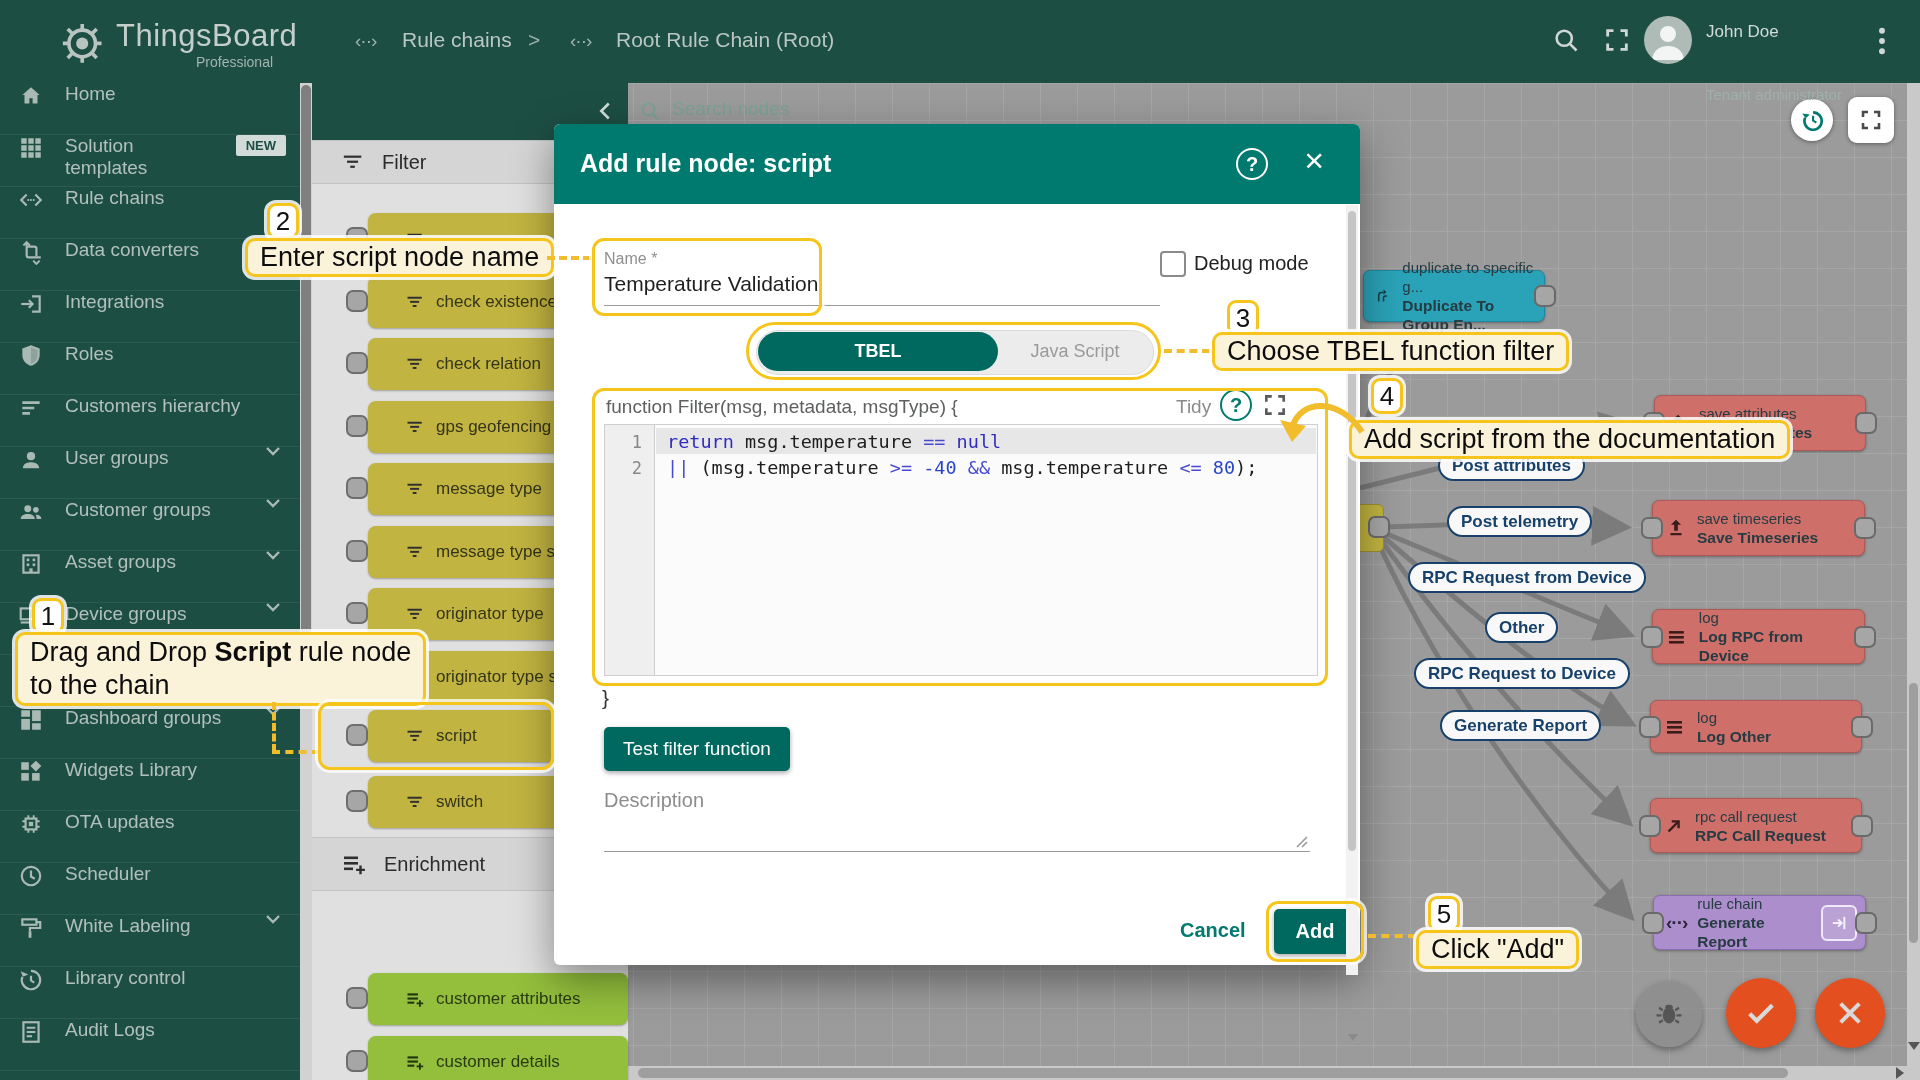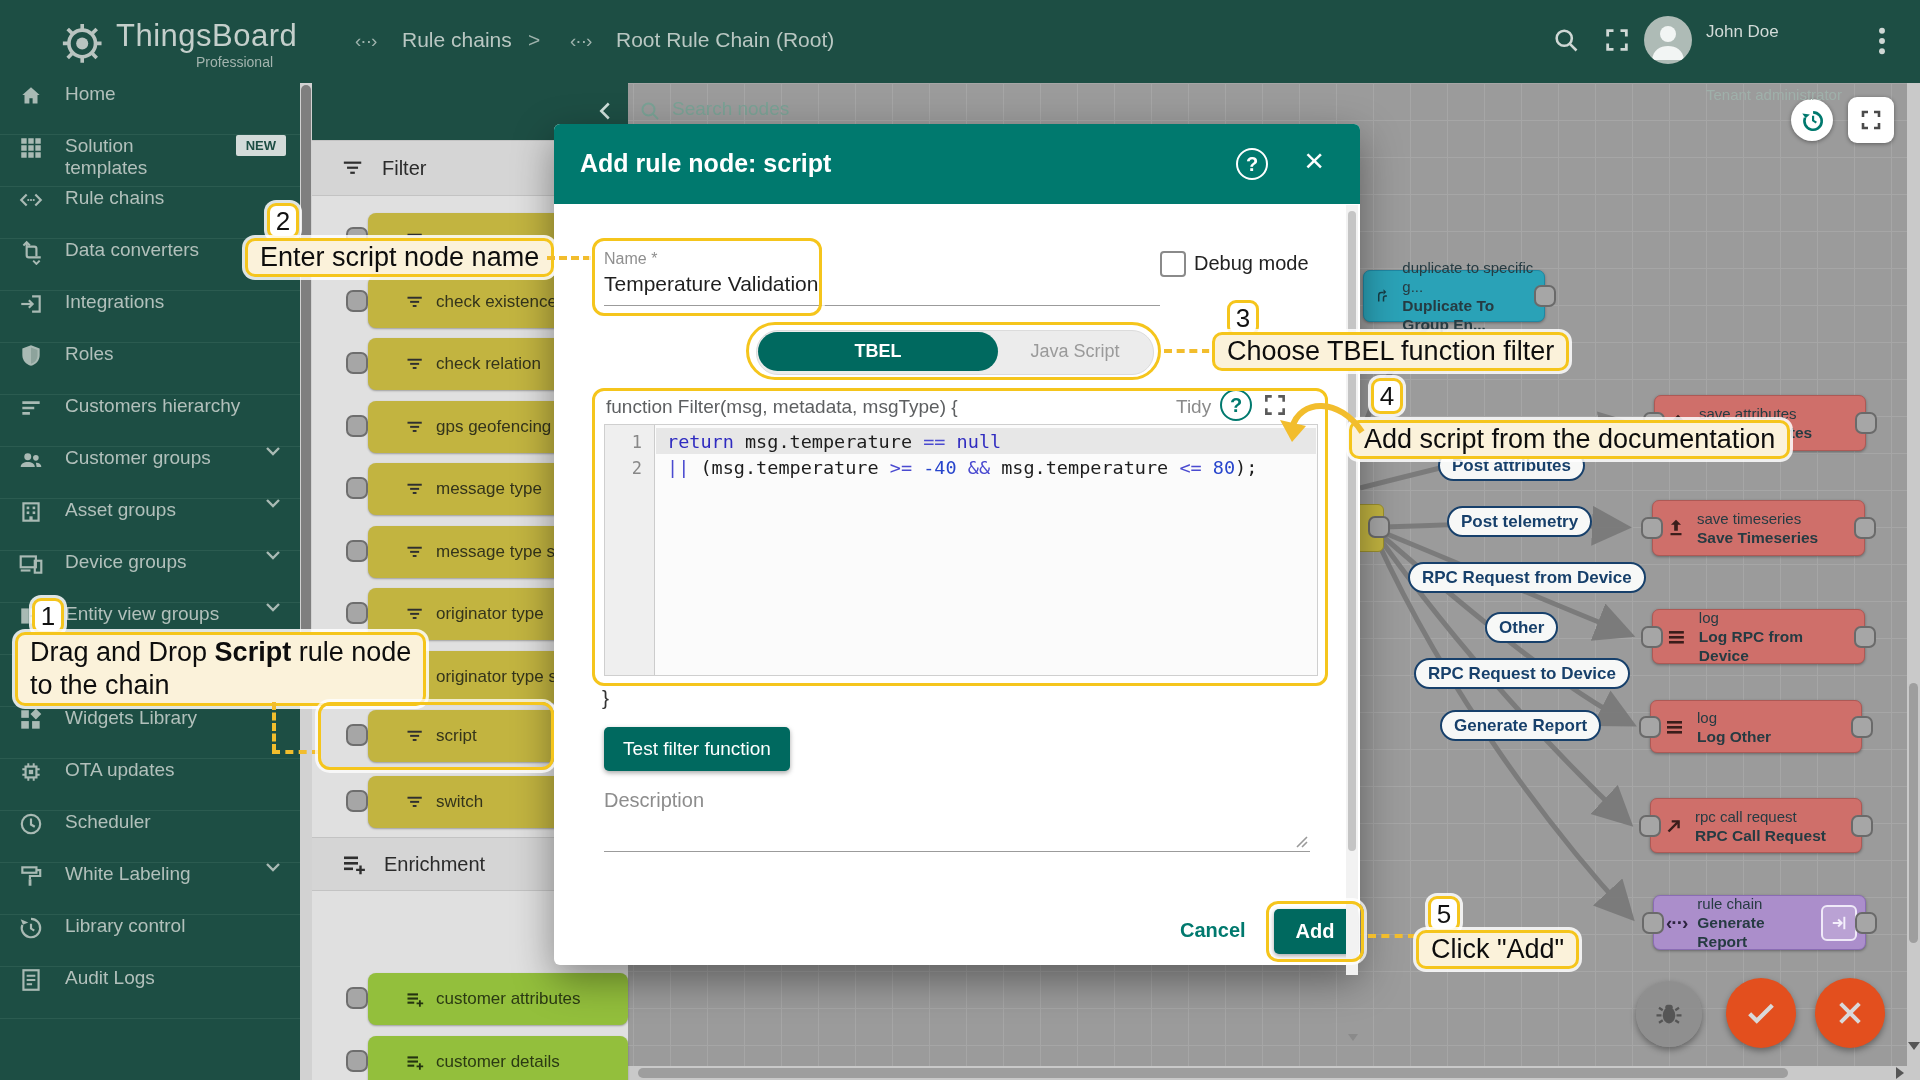--- a/index.html
+++ b/index.html
@@ -388,20 +388,30 @@
     <div class="side-item">
       <svg width="26" height="26" viewBox="0 0 24 24">
           <g stroke="#a9bab4" stroke-width="2.4">
             <path d="M4 7h16M4 12h11M4 17h7"></path>
           </g>
         </svg>
       <span>Customers hierarchy</span>
       </div>
     <div class="side-item">
       <svg width="26" height="26" viewBox="0 0 24 24">
+          <circle cx="12" cy="8.5" r="3.8" fill="#a9bab4"></circle>
+          <path d="M4.5 19.5c0-3.6 3.4-5.5 7.5-5.5s7.5 1.9 7.5 5.5z" fill="#a9bab4"></path>
+        </svg>
+      <span>User groups</span>
+      <svg class="chev" width="14" height="9" viewBox="0 0 14 9">
+          <path d="M1 1l6 6 6-6" stroke="#a9bab4" stroke-width="2.4" fill="none"></path>
+        </svg>
+      </div>
+    <div class="side-item">
+      <svg width="26" height="26" viewBox="0 0 24 24">
           <circle cx="9" cy="9" r="3.2" fill="#a9bab4"></circle>
           <circle cx="16.5" cy="10" r="2.6" fill="#a9bab4"></circle>
           <path d="M2.5 18.5c0-3 2.9-4.6 6.5-4.6s6.5 1.6 6.5 4.6z" fill="#a9bab4"></path>
           <path d="M16.5 14.6c2.8 0 5 1.3 5 3.9h-4.3" fill="#a9bab4"></path>
         </svg>
       <span>Customer groups</span>
       <svg class="chev" width="14" height="9" viewBox="0 0 14 9">
           <path d="M1 1l6 6 6-6" stroke="#a9bab4" stroke-width="2.4" fill="none"></path>
         </svg>
       </div>
@@ -529,21 +539,21 @@
     <svg style="position:absolute;left:326px;top:16px;" width="24" height="24" viewBox="0 0 24 24">
         <circle cx="10.5" cy="10.5" r="6" stroke="#7aa295" stroke-width="2" fill="none"></circle>
         <path d="M15 15l5 5" stroke="#7aa295" stroke-width="2"></path>
       </svg>
     <input placeholder="Search nodes" style="">
     <svg style="position:absolute;left:286px;top:18px;" width="14" height="20" viewBox="0 0 10 16">
         <path d="M8 2L2 8l6 6" stroke="#cfe0db" stroke-width="2" fill="none"></path>
       </svg>
   </div>
 
-  <div class="sec-h" style="top:140px;height:56px;">
+  <div class="sec-h" style="top:140px;height:44px;">
     <svg width="22" height="22" viewBox="0 0 24 24">
         <g fill="#2f2f2f">
           <rect x="2" y="5" width="19" height="2.4"></rect>
           <rect x="5.5" y="10.5" width="12" height="2.4"></rect>
           <rect x="9" y="16" width="5" height="2.4"></rect>
         </g>
       </svg>
     <span>Filter</span>
     </div>
 

